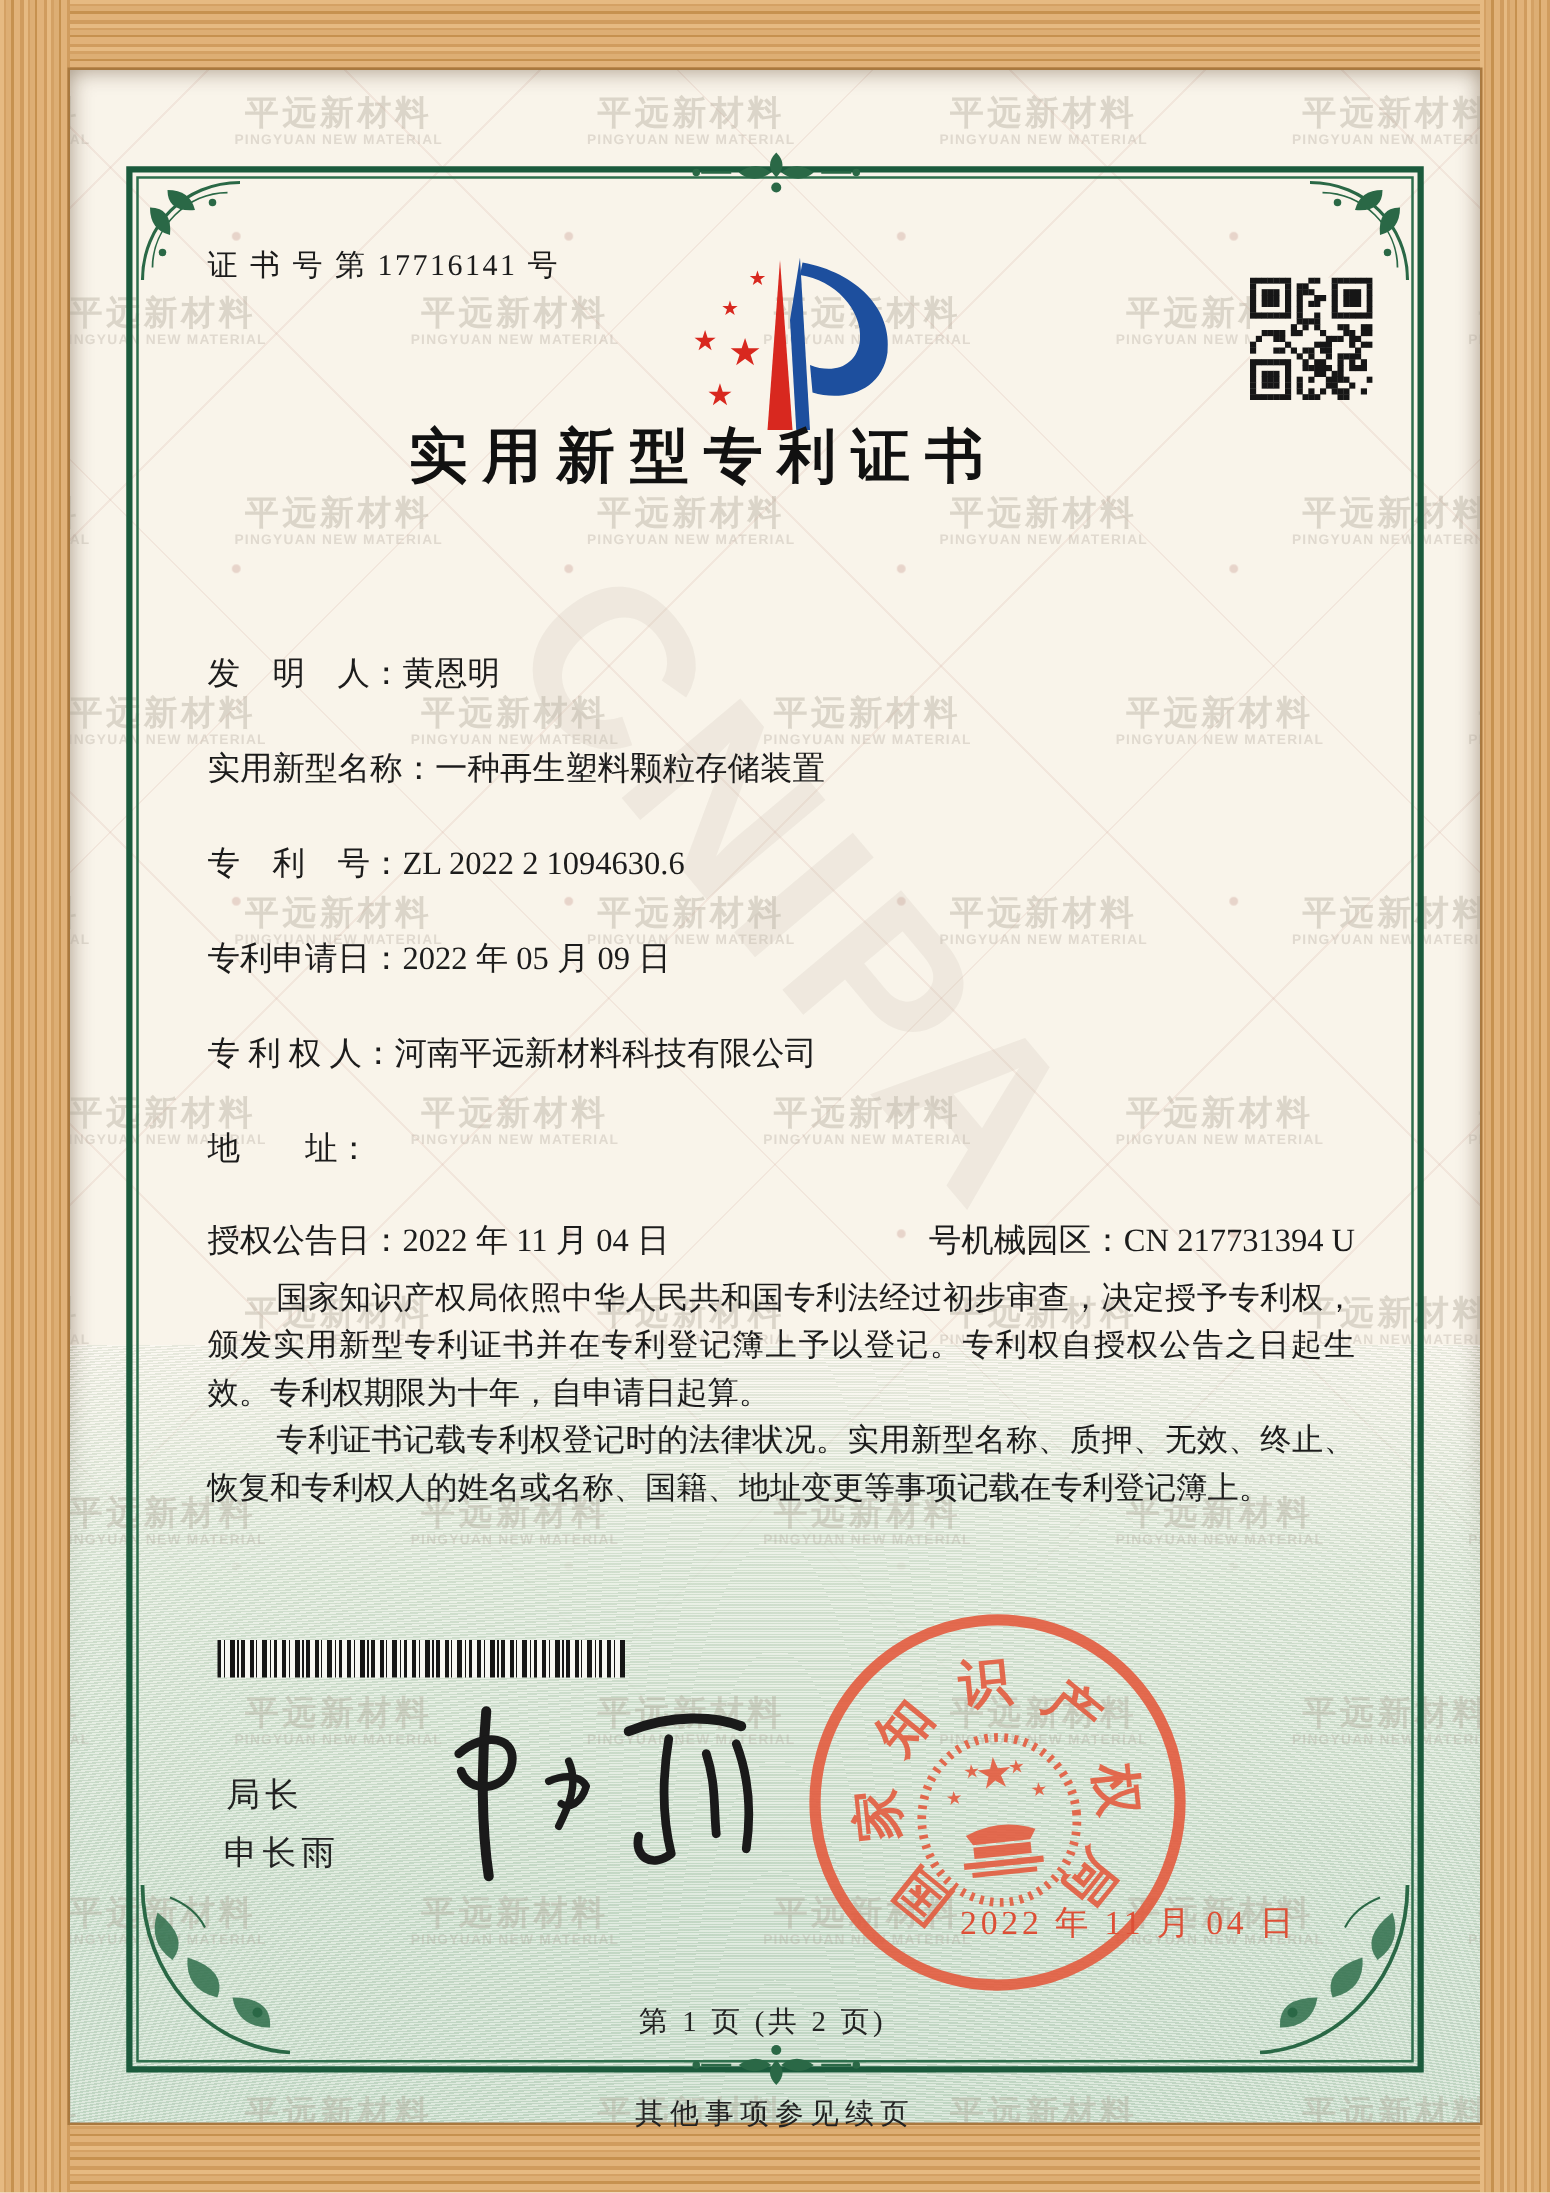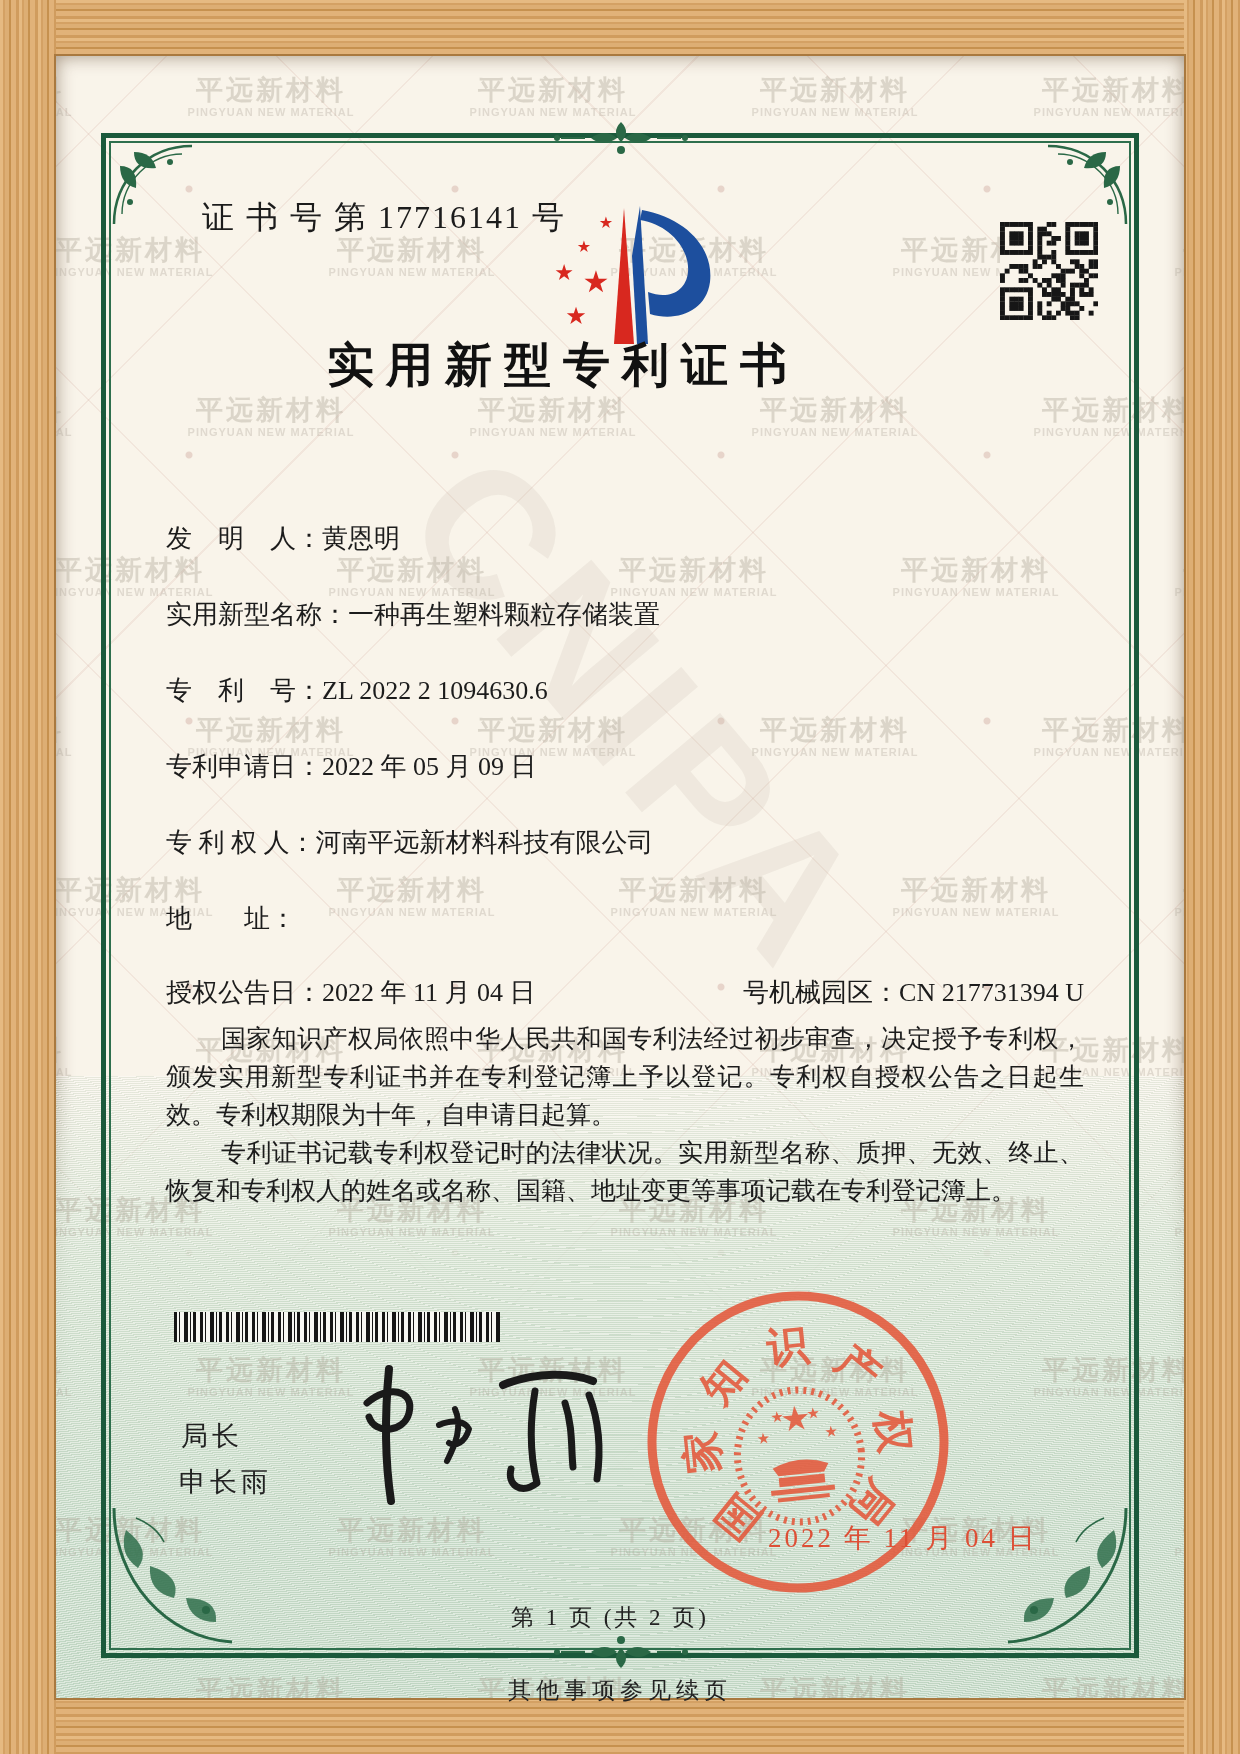--- a/index.html
+++ b/index.html
@@ -38,21 +38,21 @@
   .wm-big{position:absolute;left:470px;top:360px;z-index:2;font-family:"Liberation Sans","DejaVu Sans",sans-serif;
     font-weight:bold;font-size:180px;letter-spacing:10px;color:rgba(188,176,162,.16);transform:rotate(50deg);transform-origin:left top;pointer-events:none;}
 
   
   .gborder{position:absolute;left:45px;top:77px;right:45px;bottom:40px;z-index:3;border:5px solid #1b5a3c;pointer-events:none;}
   .gborder::before{content:"";position:absolute;inset:3px;border:2px solid #2e6f4d;}
   .orn{position:absolute;z-index:4;pointer-events:none;color:#2a6846;}
 
   
   .content{position:absolute;inset:0;z-index:5;color:#1c1c1c;}
-  .cert-no{position:absolute;left:110px;top:140px;font-size:32px;letter-spacing:2px;margin-left:36px;}
+  .cert-no{position:absolute;left:110px;top:140px;font-size:24px;letter-spacing:2px;}
   .logo{position:absolute;left:462px;top:140px;width:210px;height:150px;}
   .qr{position:absolute;left:944px;top:166px;width:98px;height:98px;}
   .title{position:absolute;left:0;top:278px;width:1014px;text-align:center;font-size:47px;font-weight:bold;letter-spacing:12px;color:#111;}
 
   .fields{position:absolute;left:110px;top:464px;width:836px;font-size:26px;}
   .f-row{display:flex;line-height:38px;margin-bottom:38px;}
   .f-label{white-space:pre;flex:0 0 auto;}
   .f-value{flex:1 1 auto;}
   .grant-row{position:absolute;left:110px;top:918px;width:918px;display:flex;justify-content:space-between;font-size:26px;line-height:38px;}
 

